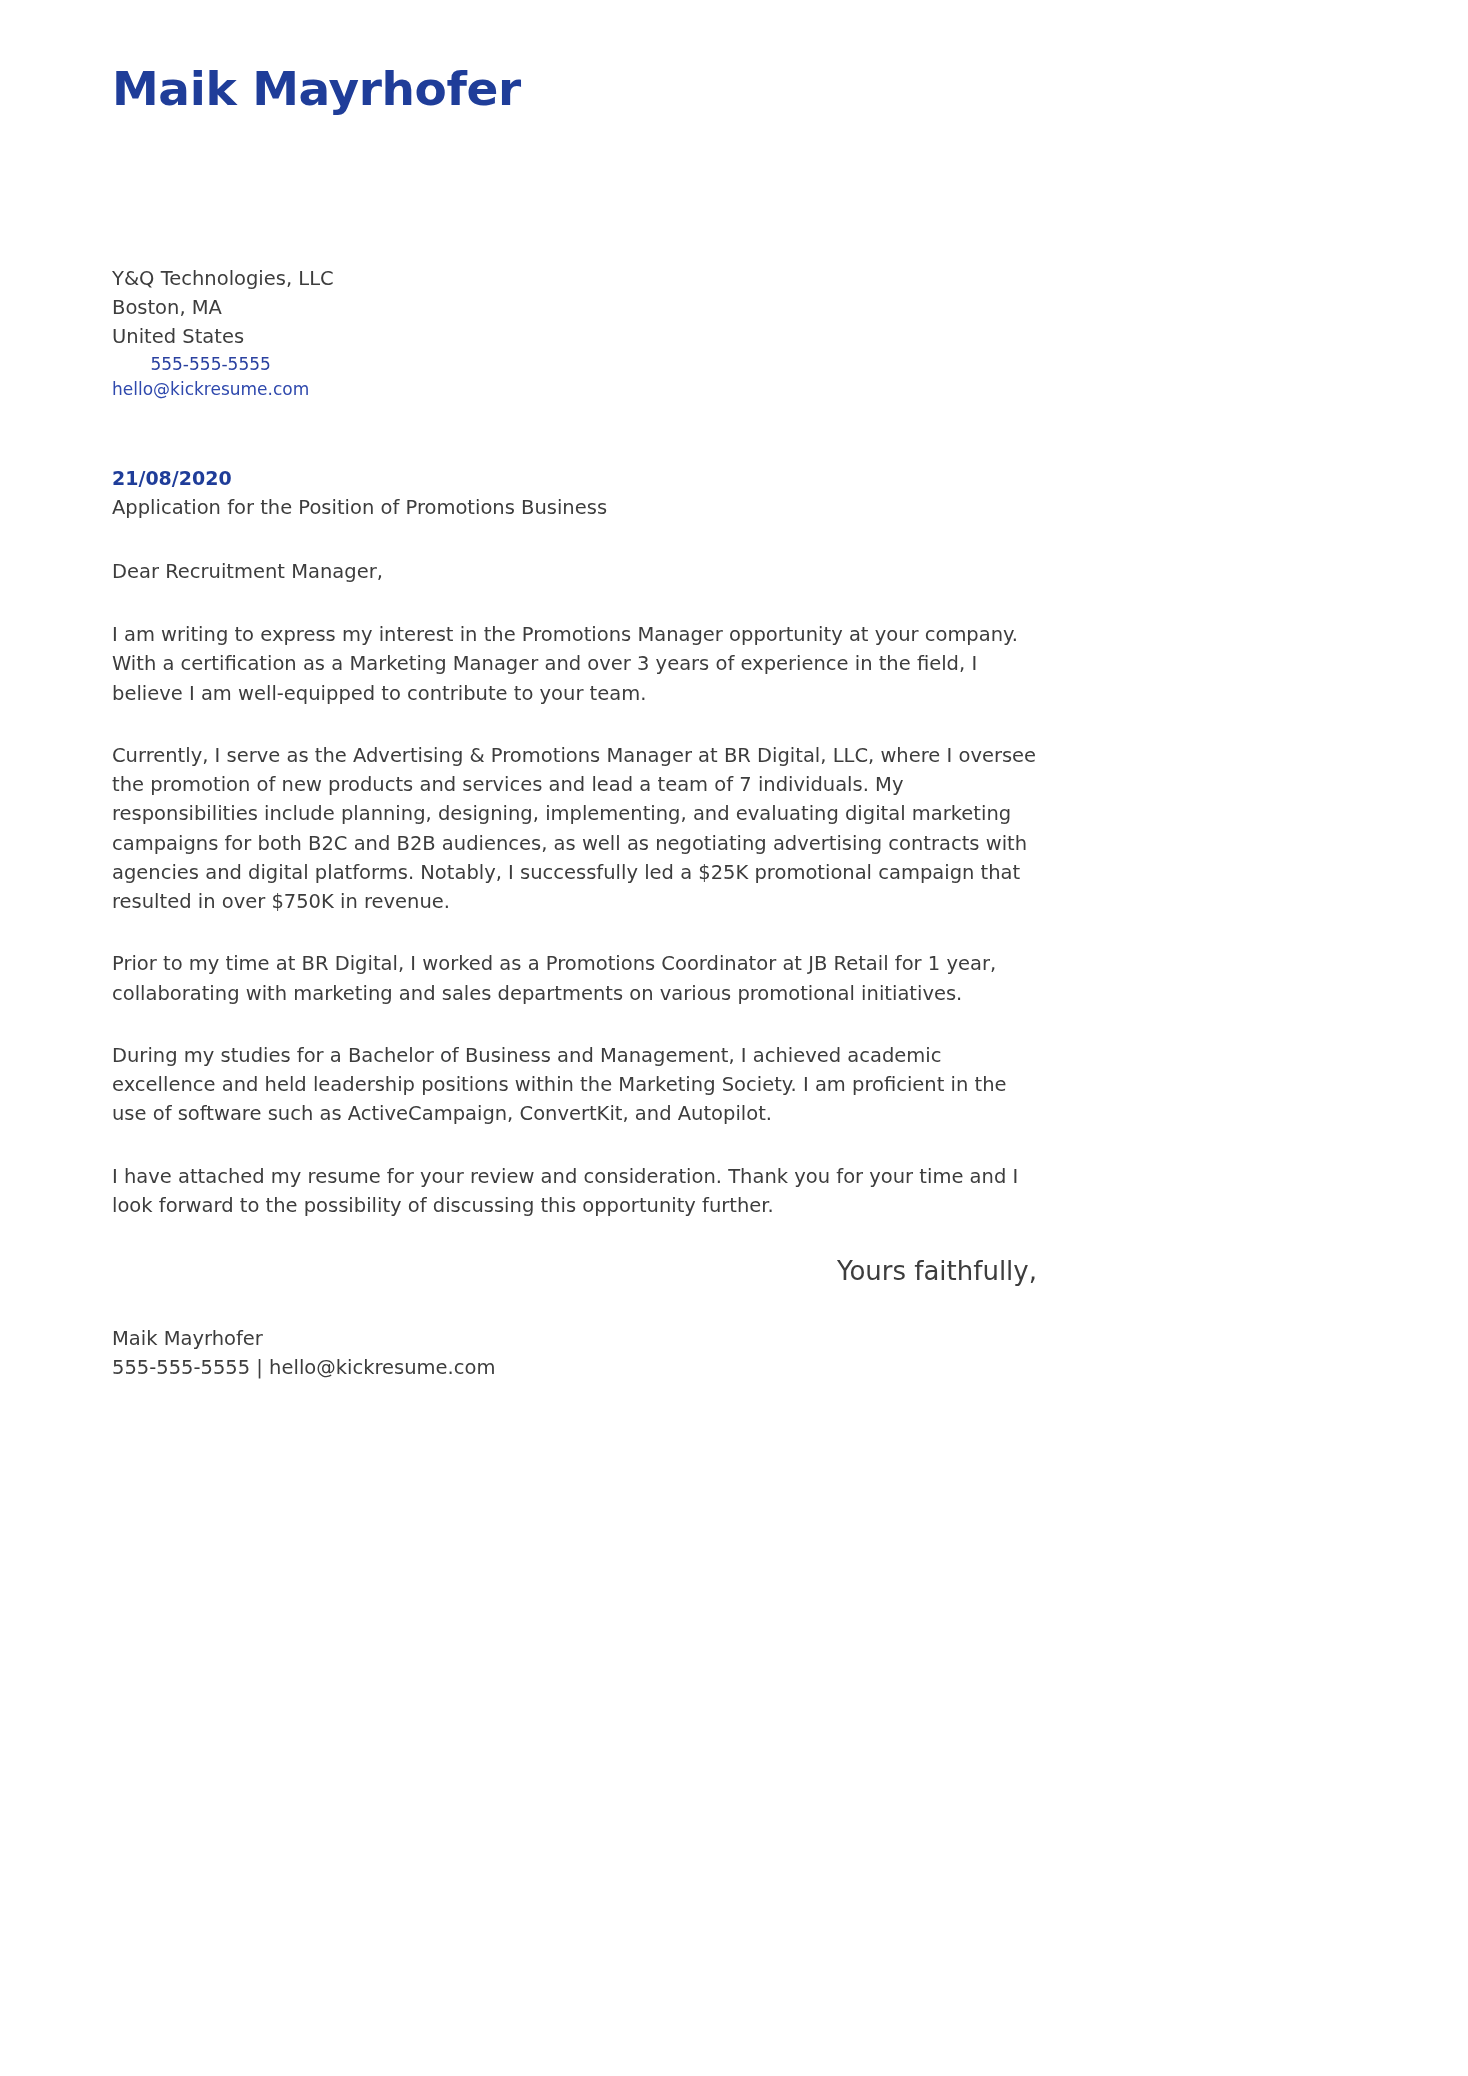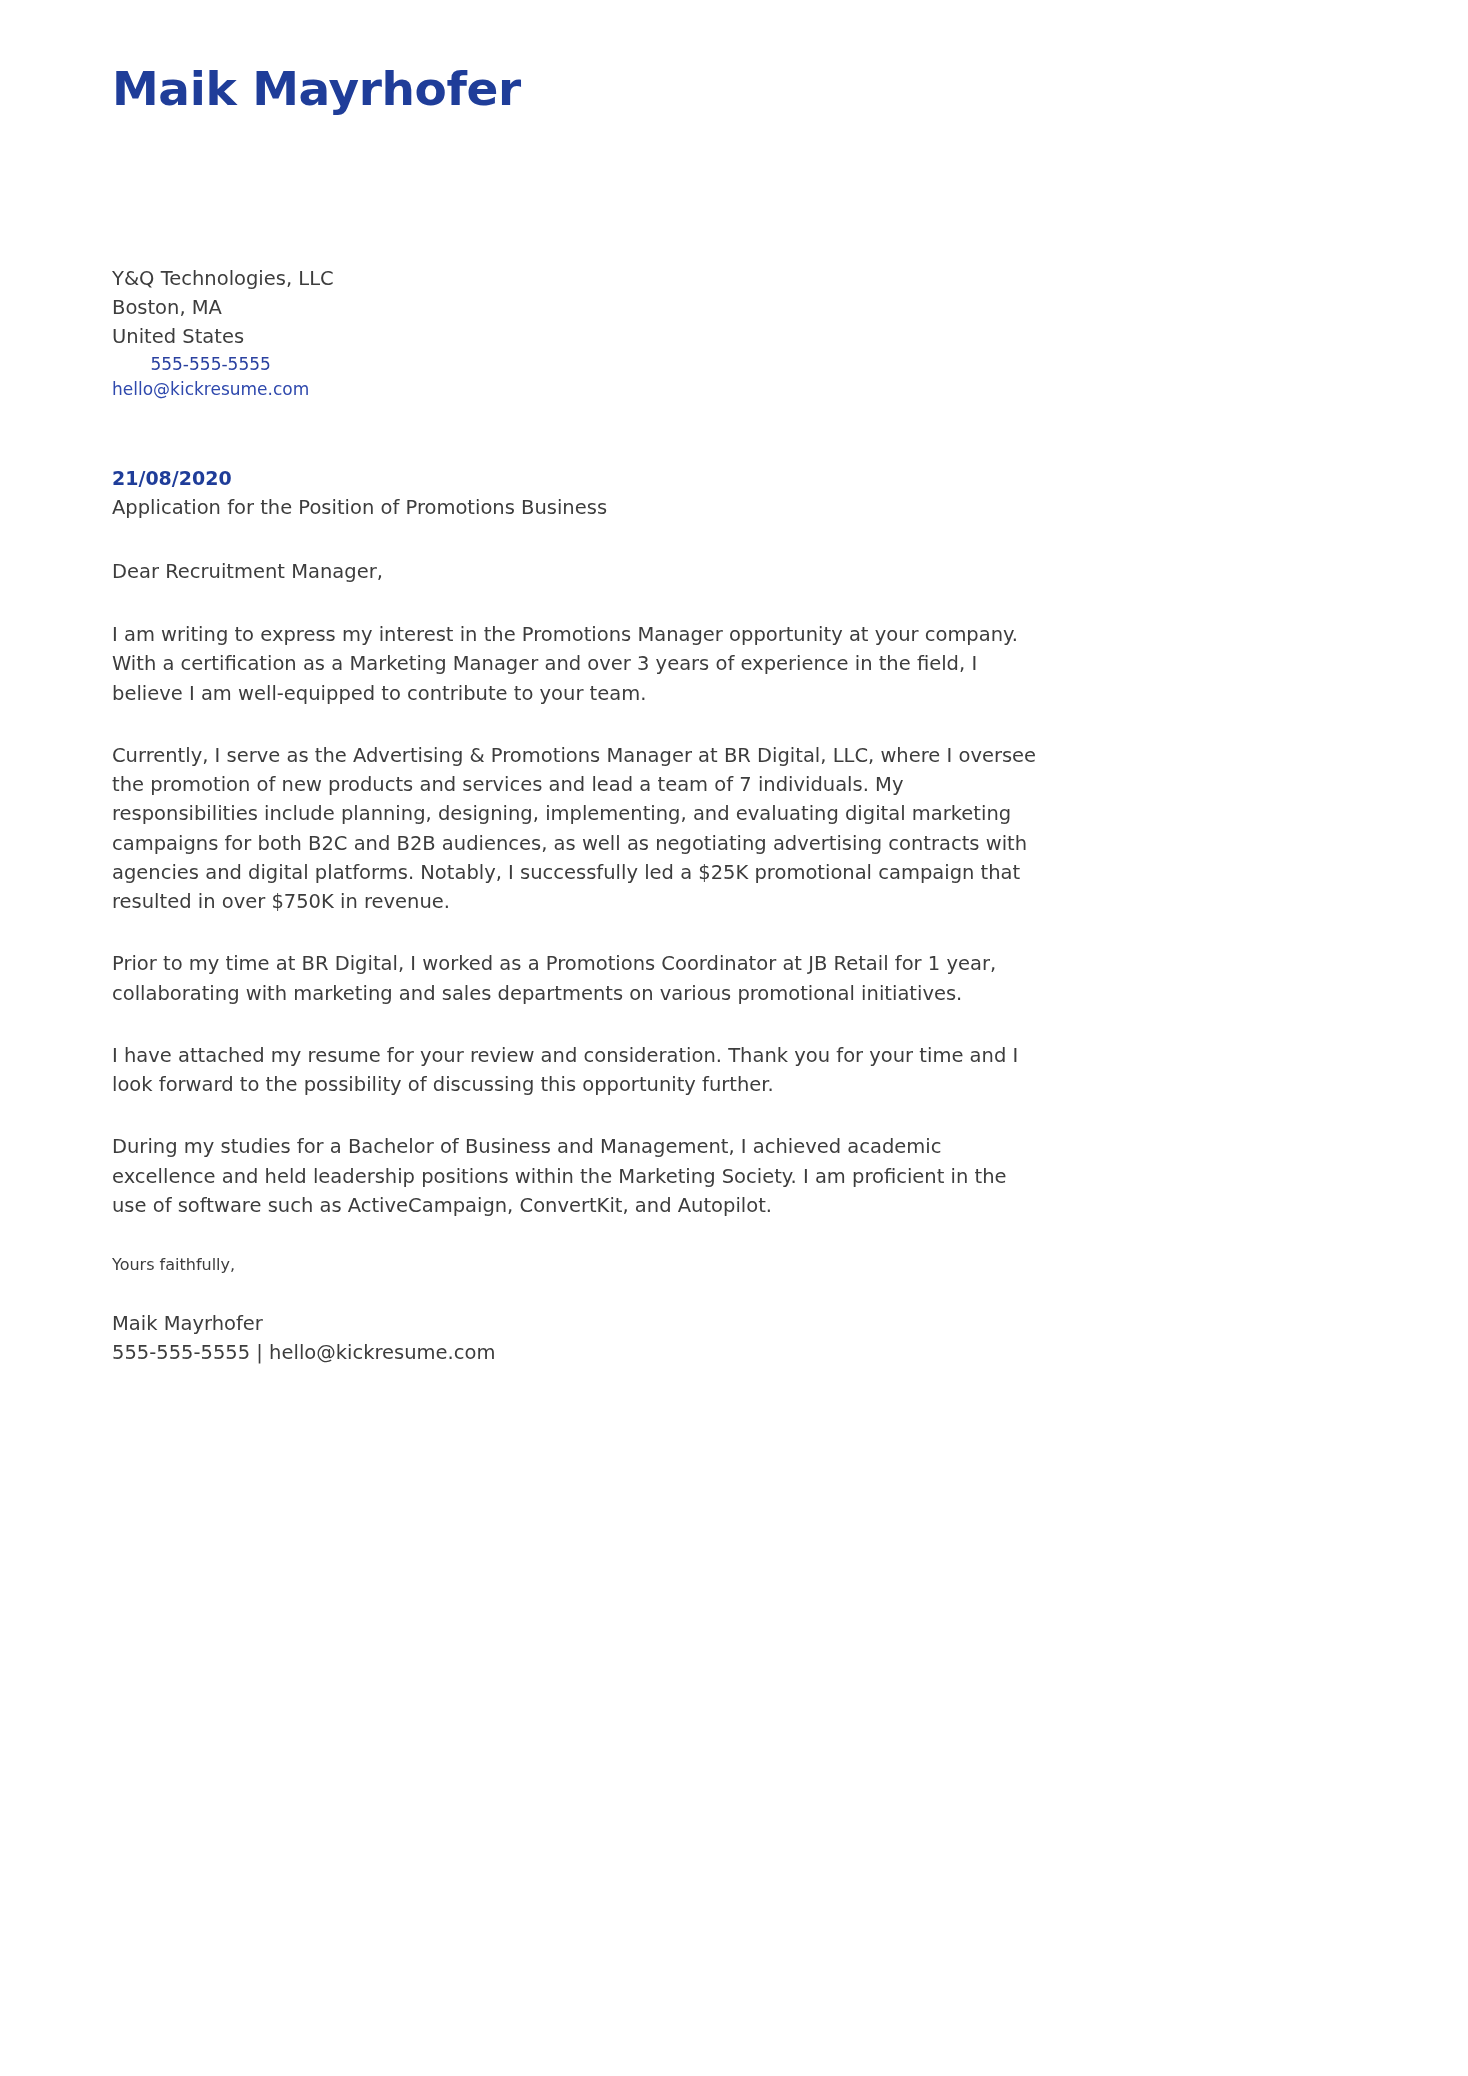--- a/index.html
+++ b/index.html
@@ -101,24 +101,25 @@
     margin: 0 0 34px 0;
   }
   .letter-paragraph {
     font-size: 19.5px;
     color: #3d3d3d;
     line-height: 1.50;
     margin: 0 0 33px 0;
     text-align: left;
   }
   .letter-closing {
-    font-size: 16px;
+    font-size: 26px;
     color: #3d3d3d;
     line-height: 1.45;
     margin: 0 0 34px 0;
+    text-align: right;
   }
   .signature-block {
     font-size: 19.5px;
     color: #3d3d3d;
     line-height: 1.48;
   }
   .signature-line {
     display: block;
   }
 </style>
@@ -153,23 +154,23 @@
     <p class="letter-subject">Application for the Position of Promotions Business</p>
 
     <p class="letter-salutation">Dear Recruitment Manager,</p>
 
     <p class="letter-paragraph">I am writing to express my interest in the Promotions Manager opportunity at your company. With a certification as a Marketing Manager and over 3 years of experience in the field, I believe I am well-equipped to contribute to your team.</p>
 
     <p class="letter-paragraph">Currently, I serve as the Advertising &amp; Promotions Manager at BR Digital, LLC, where I oversee the promotion of new products and services and lead a team of 7 individuals. My responsibilities include planning, designing, implementing, and evaluating digital marketing campaigns for both B2C and B2B audiences, as well as negotiating advertising contracts with agencies and digital platforms. Notably, I successfully led a $25K promotional campaign that resulted in over $750K in revenue.</p>
 
     <p class="letter-paragraph">Prior to my time at BR Digital, I worked as a Promotions Coordinator at JB Retail for 1 year, collaborating with marketing and sales departments on various promotional initiatives.</p>
 
+    <p class="letter-paragraph">During my studies for a Bachelor of Business and Management, I achieved academic excellence and held leadership positions within the Marketing Society. I am proficient in the use of software such as ActiveCampaign, ConvertKit, and Autopilot.</p>
+
     <p class="letter-paragraph">I have attached my resume for your review and consideration. Thank you for your time and I look forward to the possibility of discussing this opportunity further.</p>
-
-    <p class="letter-paragraph">During my studies for a Bachelor of Business and Management, I achieved academic excellence and held leadership positions within the Marketing Society. I am proficient in the use of software such as ActiveCampaign, ConvertKit, and Autopilot.</p>
 
     <p class="letter-closing">Yours faithfully,</p>
 
     <div class="signature-block">
       <span class="signature-line">Maik Mayrhofer</span>
       <span class="signature-line">555-555-5555 | hello@kickresume.com</span>
     </div>
 
   </div>
 

